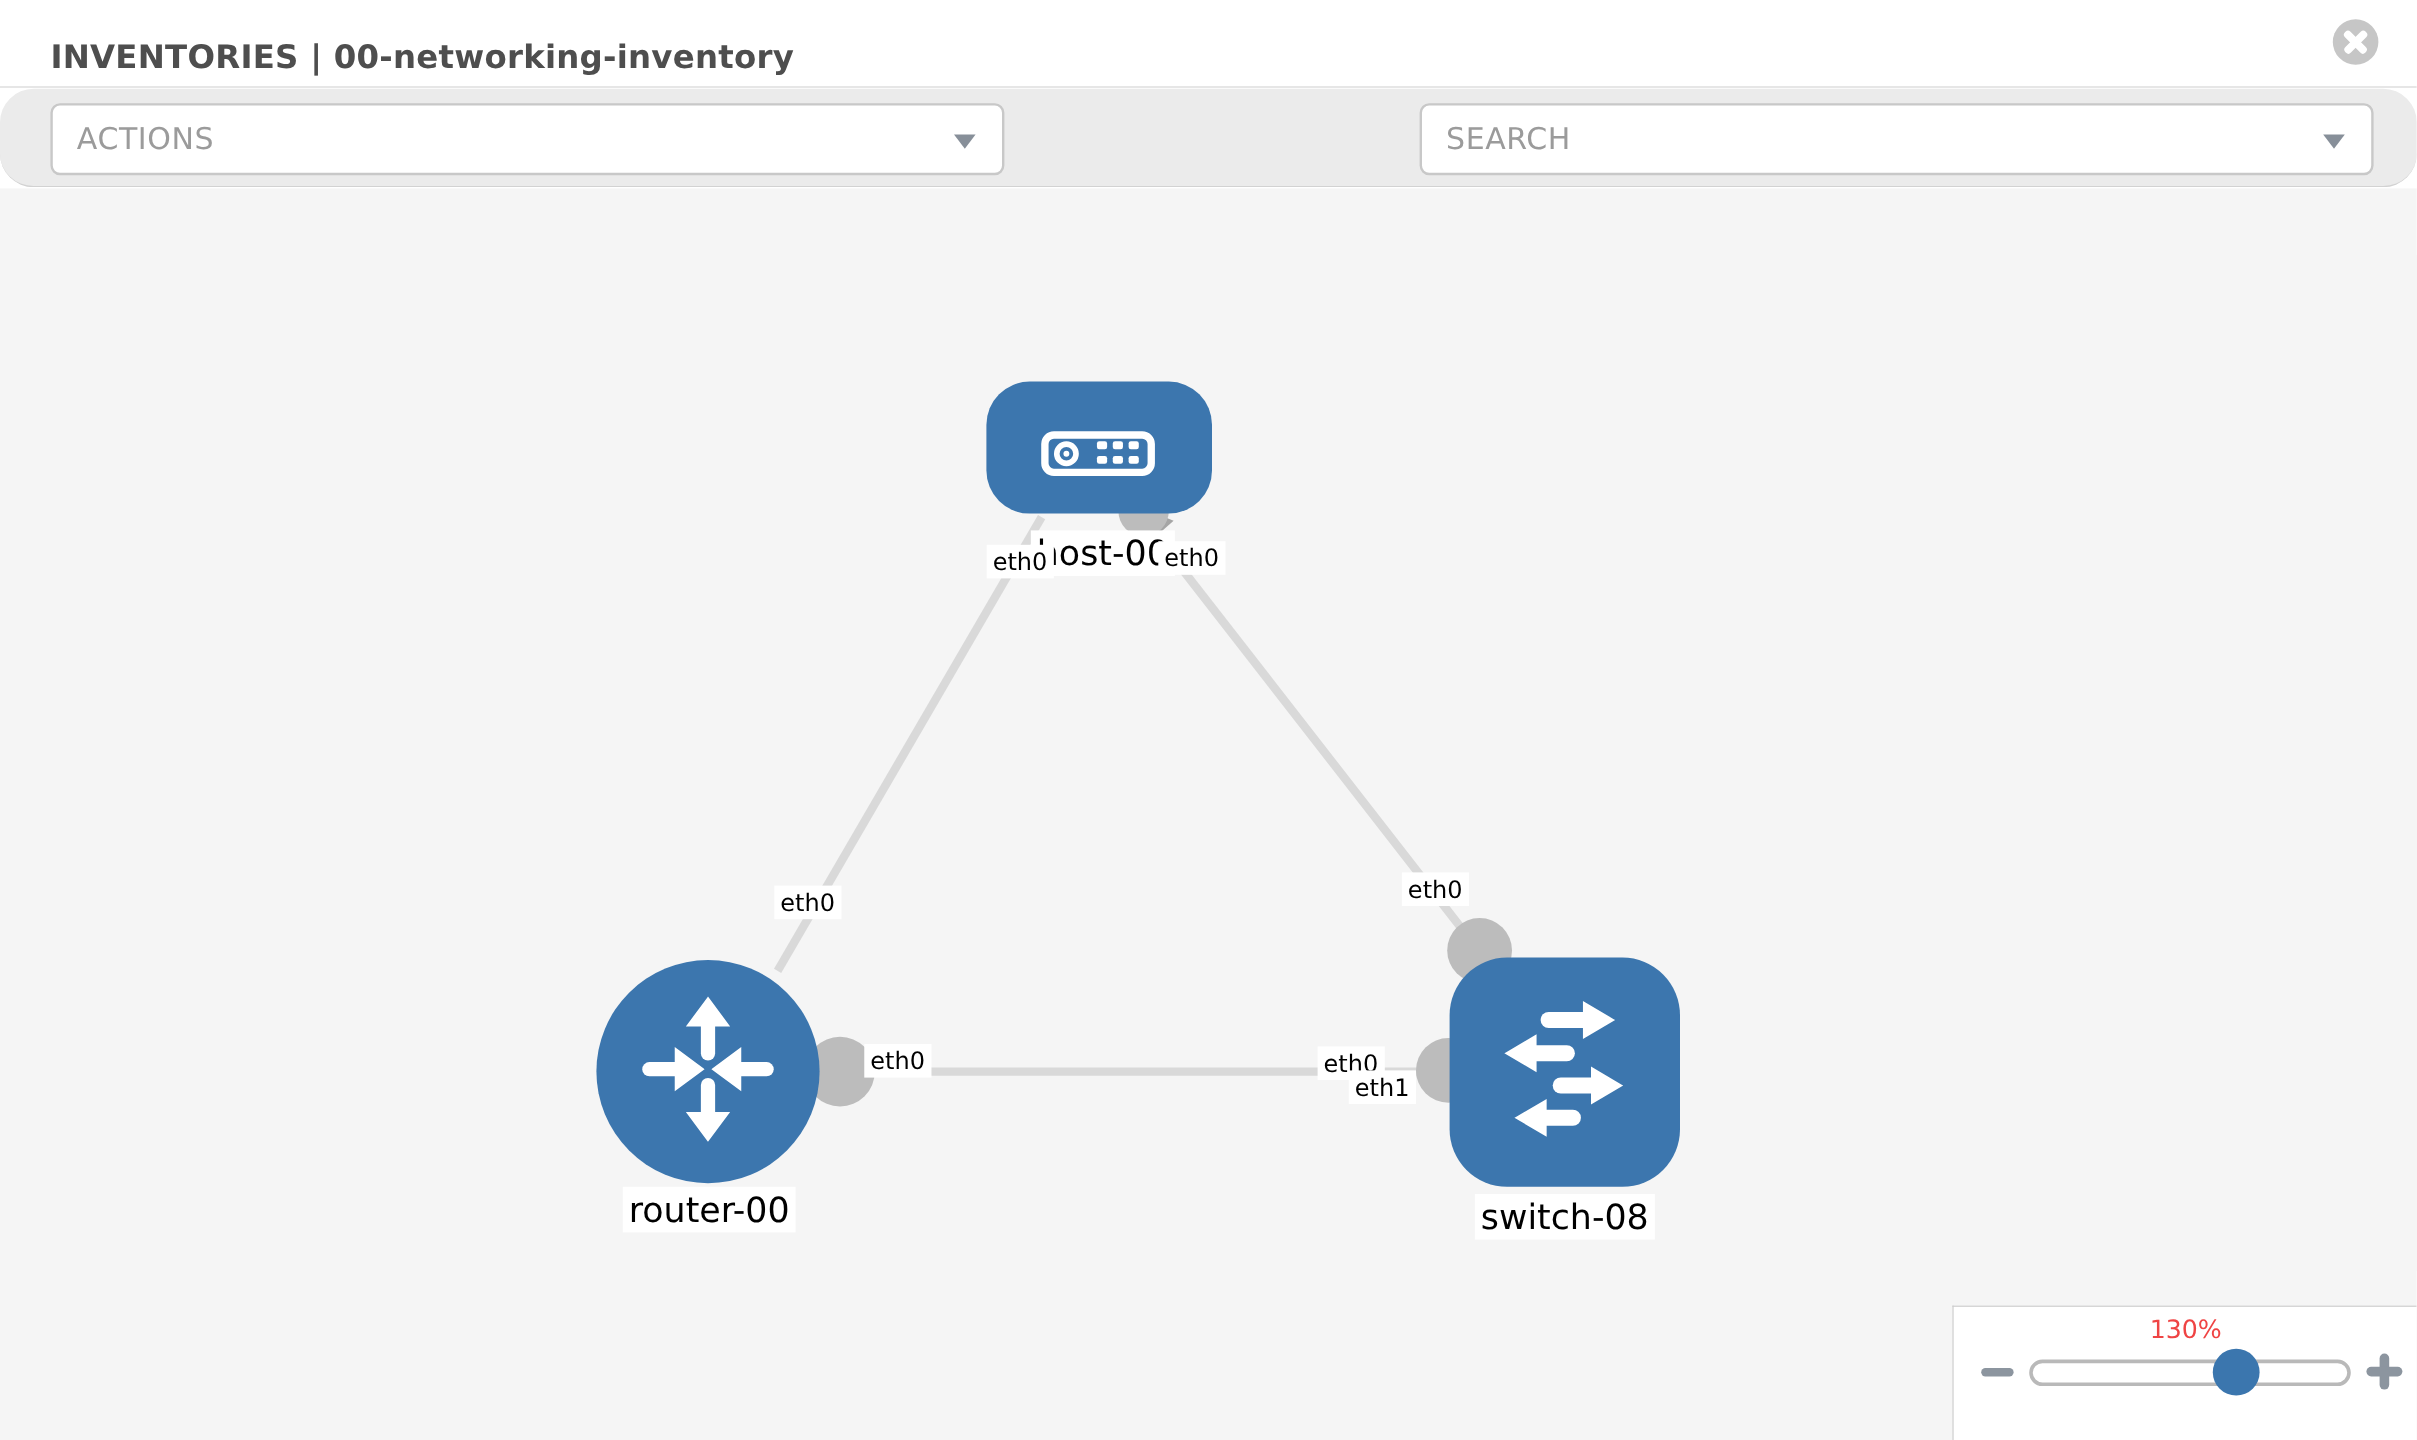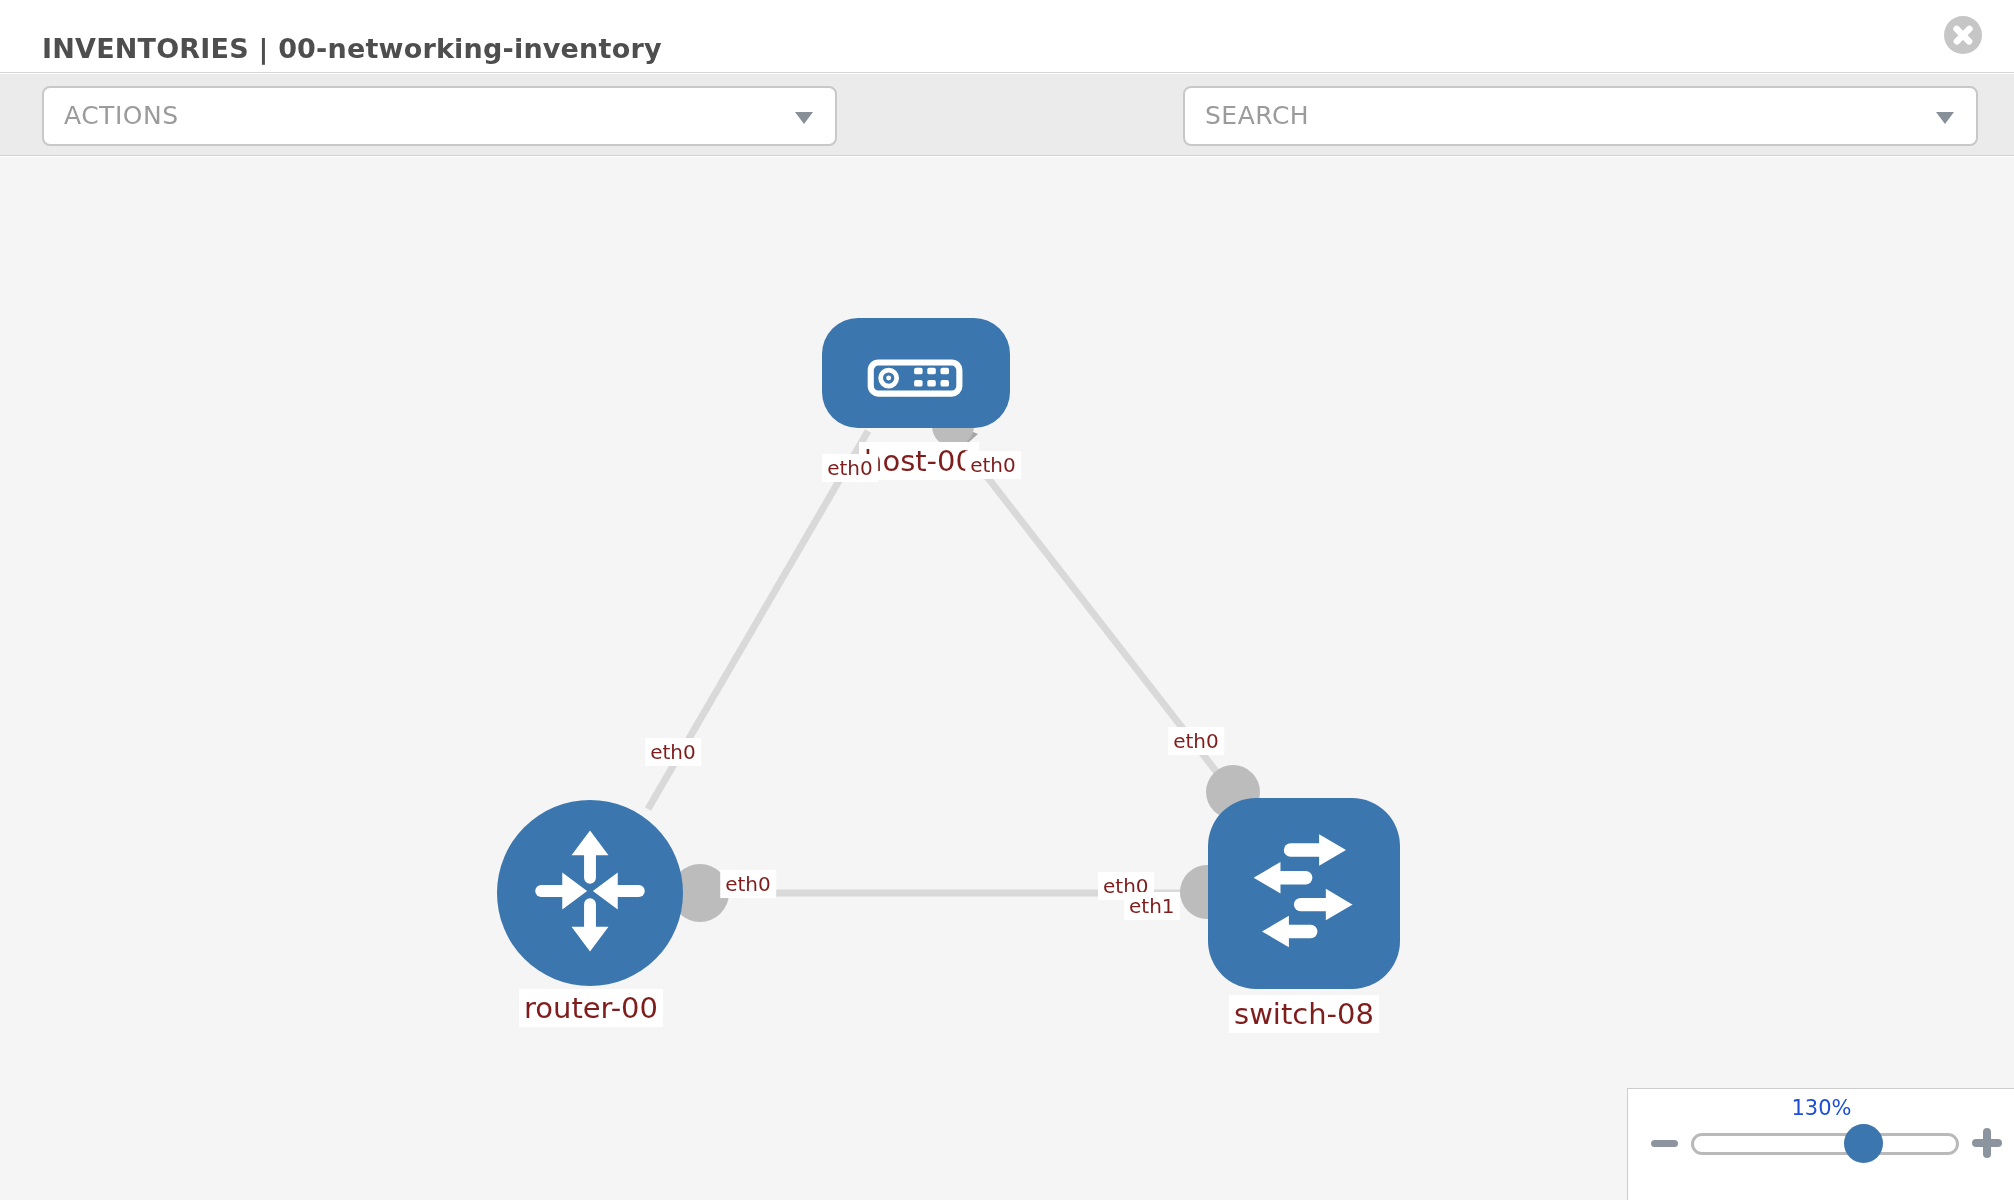--- a/index.html
+++ b/index.html
@@ -5,21 +5,21 @@
   * { margin:0; padding:0; box-sizing:border-box; }
   html,body { font-family:"DejaVu Sans","Liberation Sans",sans-serif; }
   .app { position:relative; width:2014px; height:1200px; background:#ffffff; overflow:hidden; }
 
   
   .hdr { position:absolute; left:0; top:0; width:2014px; height:73px; background:#ffffff; border-bottom:1px solid #d6d6d6; }
   .hdr-title { position:absolute; left:42px; top:12px; height:73px; line-height:73px; font-size:27px; font-weight:bold; color:#4e4e4e; letter-spacing:0.2px; }
   .close-btn { position:absolute; right:31px; top:15px; width:40px; height:40px; cursor:pointer; background:none; border:none; }
 
   
-  .tbar { position:absolute; left:0; top:74px; width:2014px; height:82px; background:#ebebeb; border-bottom:1px solid #d2d2d2; }
+  .tbar { position:absolute; left:0; top:74px; width:2014px; height:82px; background:#ebebeb; border-bottom:1px solid #d2d2d2;border-radius:28px; }
   .select-box { position:absolute; top:12px; height:60px; background:#ffffff; border:2px solid #c8c8c8; border-radius:8px; cursor:pointer; }
   .select-box .ph { position:absolute; left:20px; top:0; height:56px; line-height:56px; font-size:25px; color:#9b9b9b; letter-spacing:0.5px; }
   .caret { position:absolute; right:22px; top:24px; width:0; height:0; border-left:9px solid transparent; border-right:9px solid transparent; border-top:12px solid #878f99; }
   .actions-box { left:42px; width:795px; }
   .search-box { left:1183px; width:795px; }
   .tool-ico { position:absolute; top:93px; width:44px; height:44px; background:none; border:none; cursor:pointer; }
   .tool-ico svg { display:block; }
   .wrench-btn { left:1045px; }
   .key-btn { left:1113px; }
 
@@ -27,28 +27,28 @@
   .canvas { position:absolute; left:0; top:157px; width:2014px; height:1043px; background:#f5f5f5; overflow:hidden; }
   .links-svg { position:absolute; left:0; top:0; }
 
   
   .node { position:absolute; background:#3c76ae; display:flex; align-items:center; justify-content:center; cursor:pointer; }
   .node-host { left:822px; top:161px; width:188px; height:110px; border-radius:36px; }
   .node-router { left:497px; top:643px; width:186px; height:186px; border-radius:50%; }
   .node-switch { left:1208px; top:641px; width:192px; height:191px; border-radius:48px; }
 
   
-  .chip { position:absolute; background:#ffffff; color:#7f1d1d; white-space:nowrap; transform:translate(-50%,-50%); padding:2px 5px; }
+  .chip { position:absolute; background:#ffffff; color:#000000; white-space:nowrap; transform:translate(-50%,-50%); padding:2px 5px; }
   .chip-name { font-size:29px; }
   .chip-port { font-size:20px; }
   .chip-static { transform:none; }
 
   
   .zoom-panel { position:absolute; left:1627px; top:931px; width:387px; height:112px; background:#ffffff; border-left:1px solid #cccccc; border-top:1px solid #cccccc; }
-  .zoom-val { position:absolute; left:0; top:7px; width:387px; text-align:center; font-size:21px; color:#1d4ed8; }
+  .zoom-val { position:absolute; left:0; top:7px; width:387px; text-align:center; font-size:21px; color:#ef4444; }
   .zoom-btn { position:absolute; background:none; border:none; cursor:pointer; width:34px; height:34px; }
   .zoom-minus { left:20px; top:37px; }
   .zoom-plus { left:342px; top:37px; }
   .minus-bar { position:absolute; left:3px; top:14px; width:27px; height:7px; border-radius:3.5px; background:#8c959f; }
   .plus-v { position:absolute; left:13px; top:2px; width:8px; height:30px; border-radius:4px; background:#8c959f; }
   .plus-h { position:absolute; left:2px; top:13px; width:30px; height:8px; border-radius:4px; background:#8c959f; }
   .slider-track { position:absolute; left:63px; top:44px; width:268px; height:22px; background:#ffffff; border:3px solid #b9b9b9; border-radius:12px; cursor:pointer; }
   .slider-handle { position:absolute; left:216px; top:35px; width:39px; height:39px; border-radius:50%; background:#3b76ae; cursor:grab; }
 </style>
 </head>

